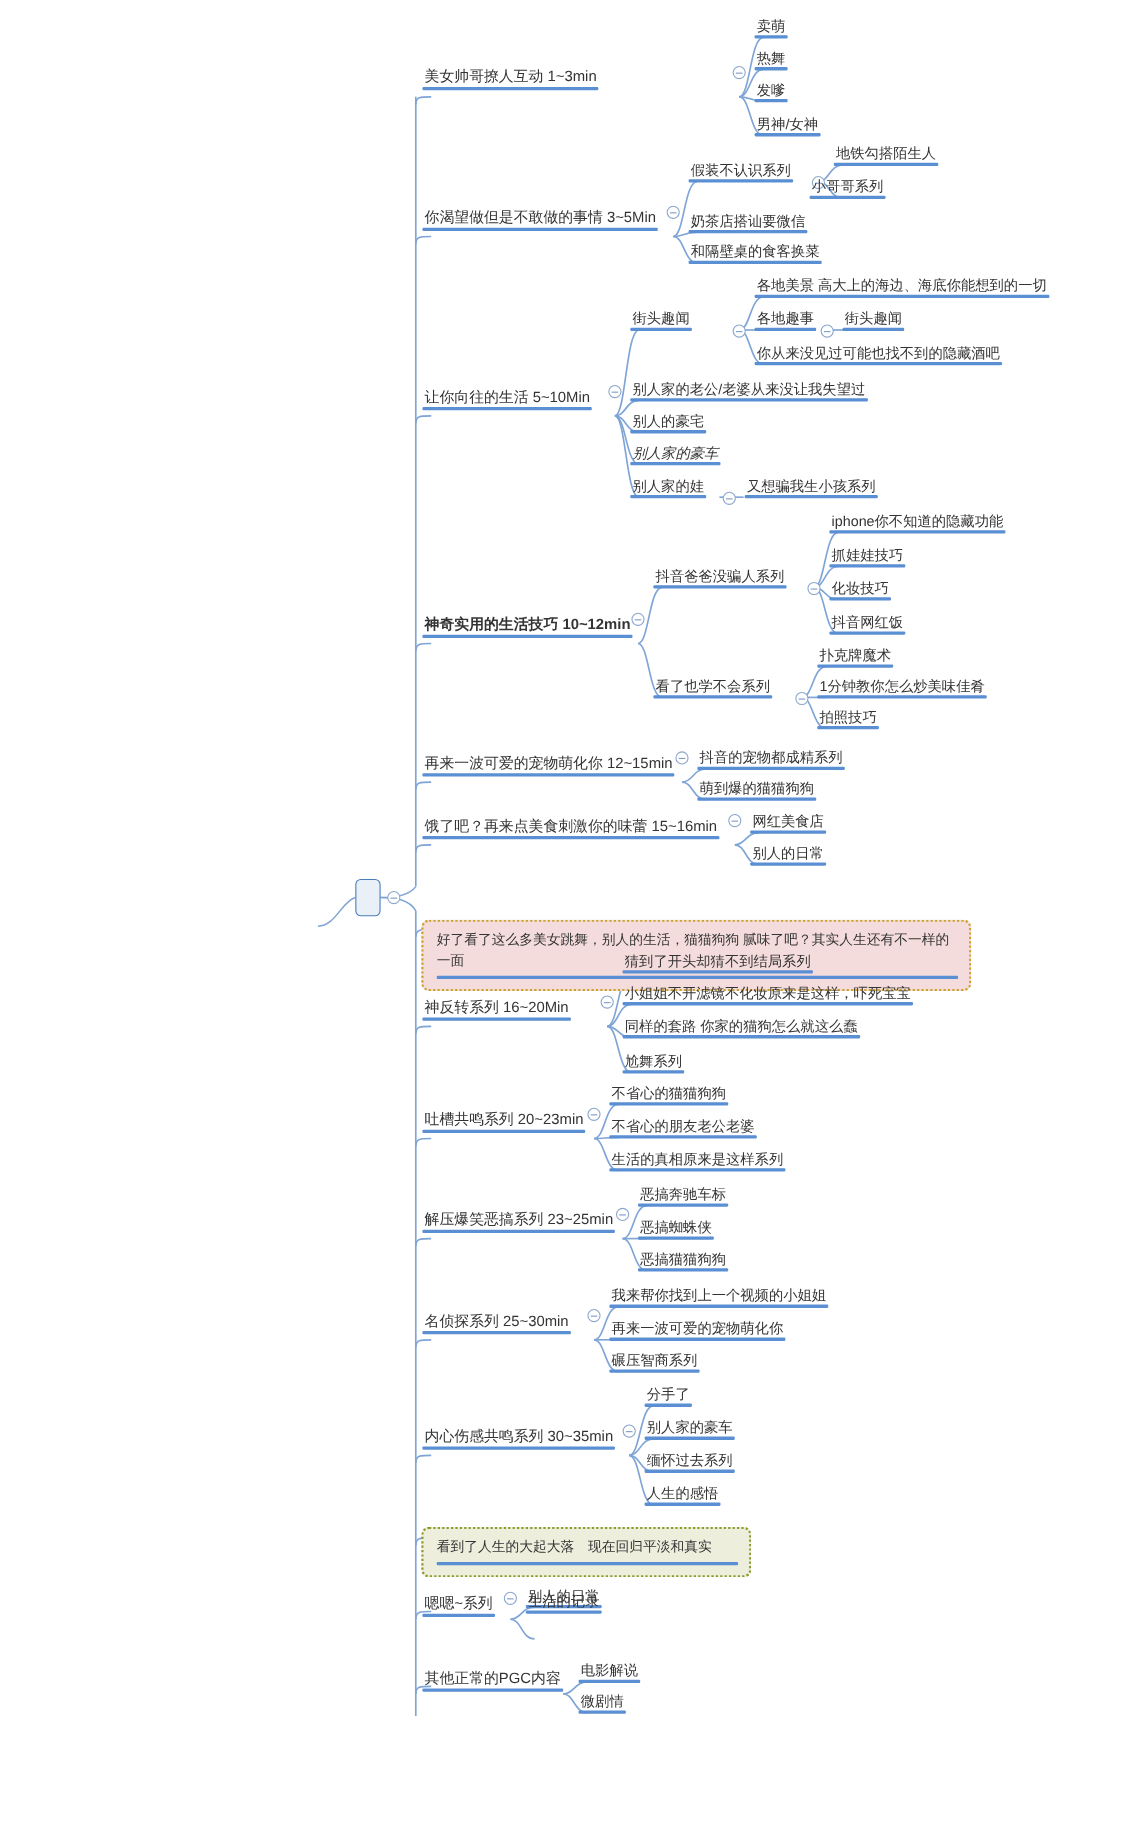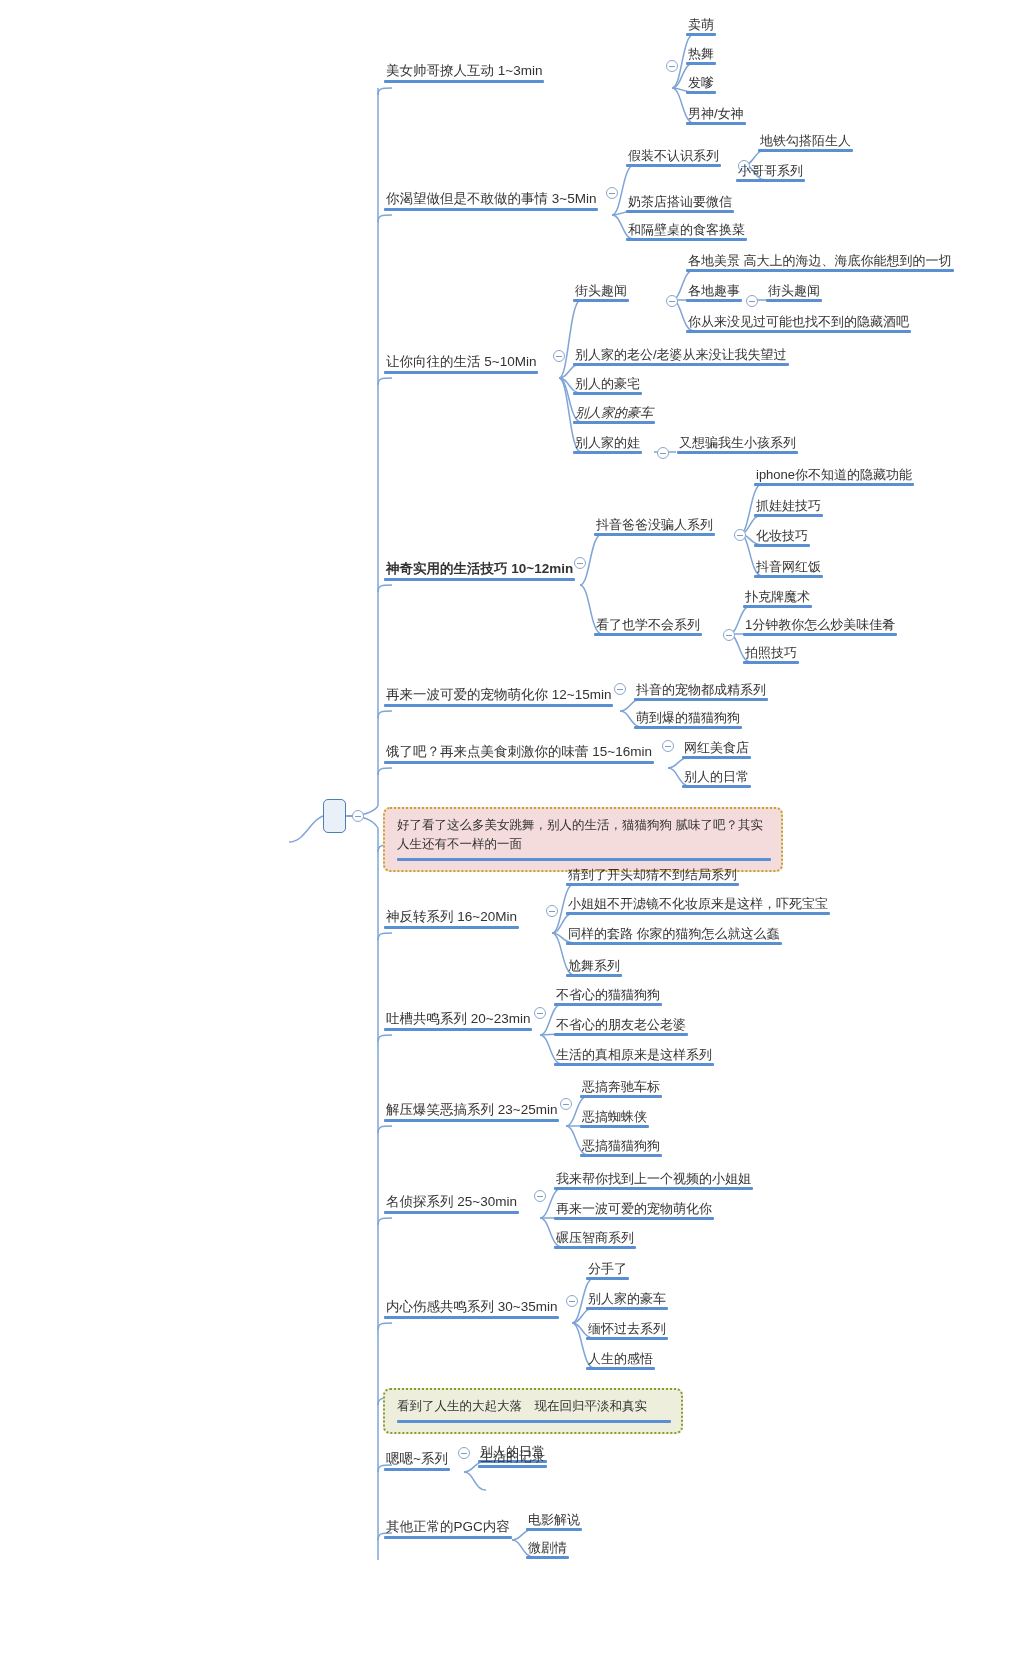--- a/index.html
+++ b/index.html
@@ -377,21 +377,21 @@
   <div class="toggle" style="left:662px;top:740px;"></div>
   <div class="topic lvl2" style="left:682px;top:739px;">
     <span class="t">网红美食店</span>
     <span class="ul"></span>
   </div>
   <div class="topic lvl2" style="left:682px;top:768px;">
     <span class="t">别人的日常</span>
     <span class="ul"></span>
   </div>
 
-  <div class="note pink" style="left:383px;top:807px;width:400px;">
+  <div class="note pink" style="left:383px;top:836px;width:500px;">
     <span>好了看了这么多美女跳舞，别人的生活，猫猫狗狗 腻味了吧？其实人生还有不一样的一面</span>
     <span class="nl"></span>
   </div>
 
   <div class="topic lvl1" style="left:384px;top:908px;">
     <span class="t">神反转系列 16~20Min</span>
     <span class="ul"></span>
   </div>
   <div class="toggle" style="left:546px;top:905px;"></div>
   <div class="topic lvl2" style="left:566px;top:866px;">

